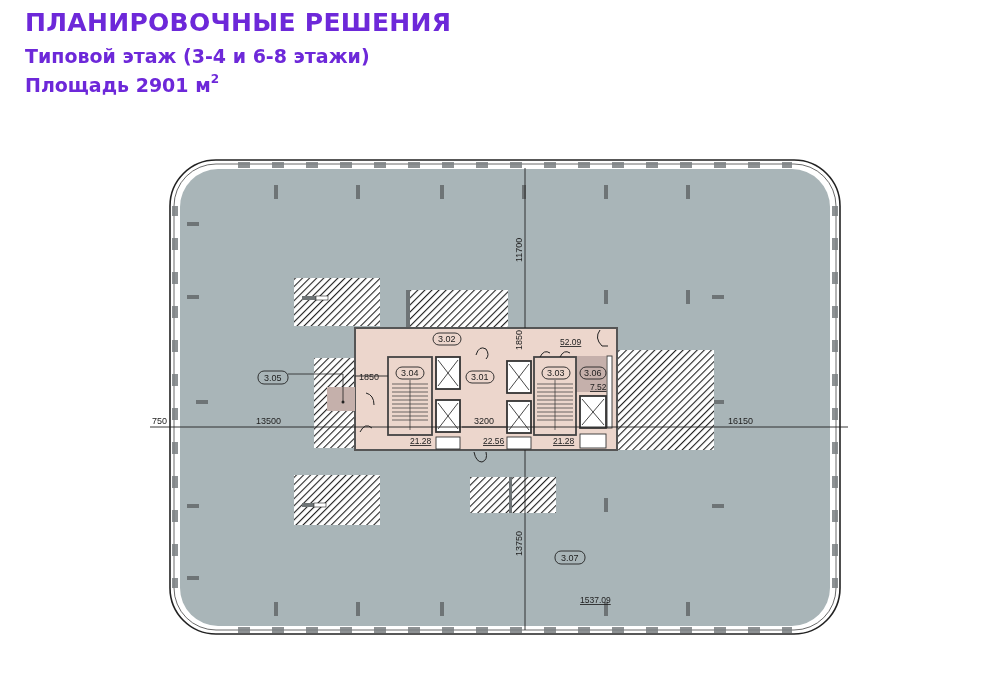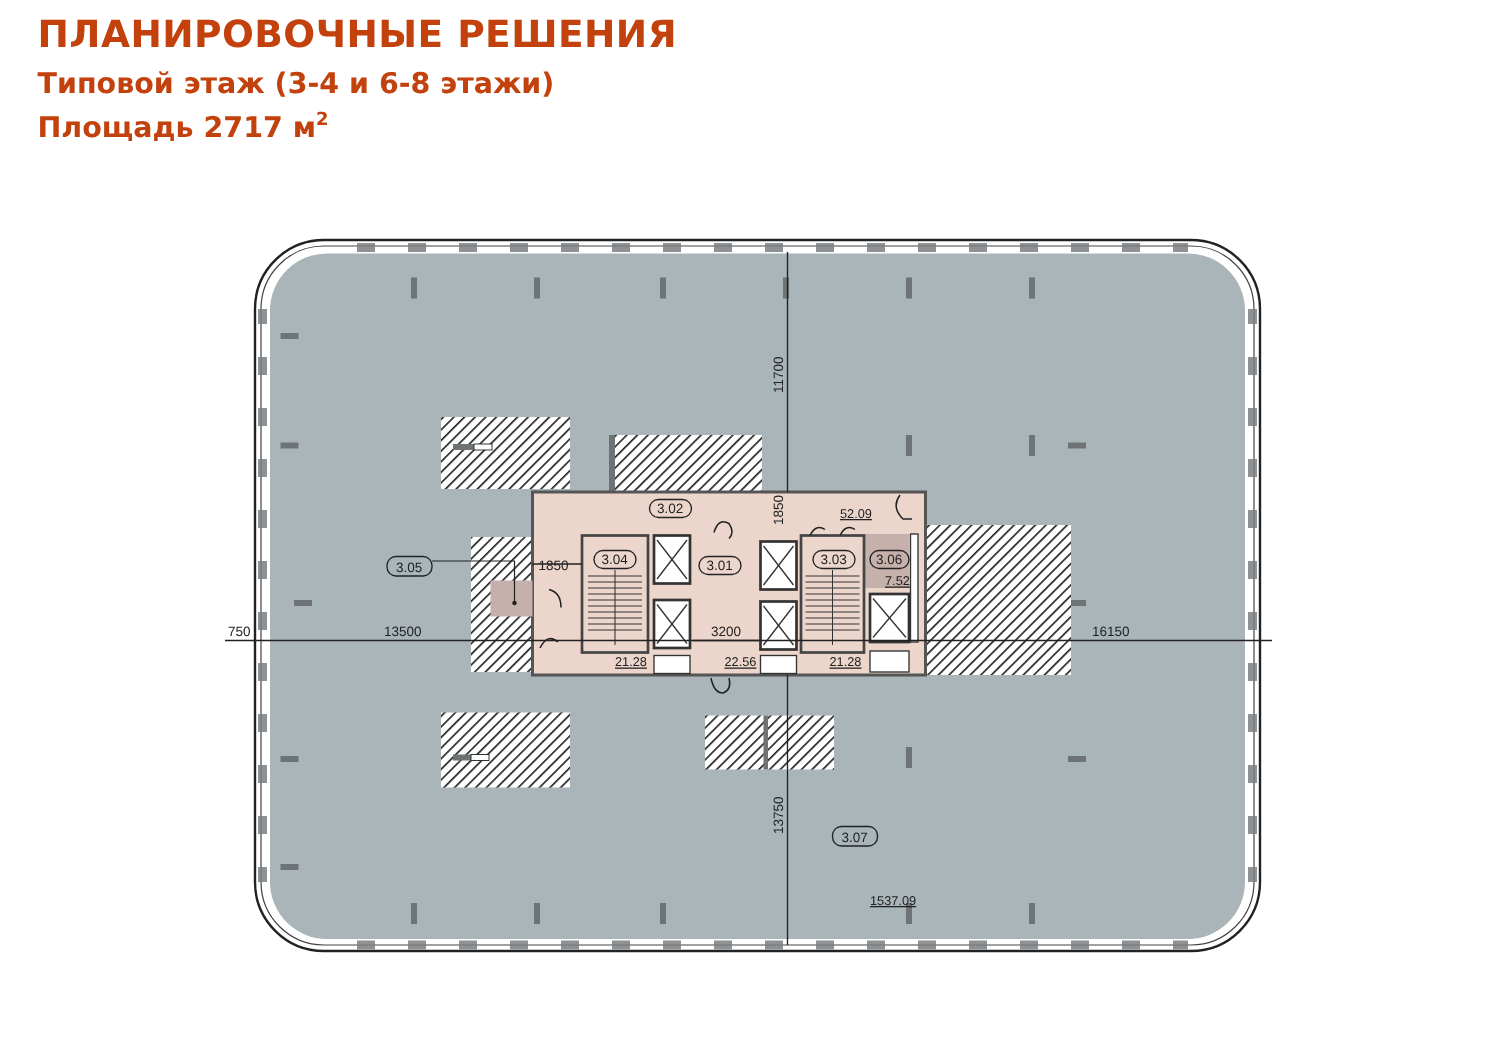--- a/index.html
+++ b/index.html
@@ -1,31 +1,31 @@
 <!DOCTYPE html>
 <html><head>
 <meta charset="utf-8">
 <style>
   html, body { margin: 0; padding: 0; background: #ffffff; }
   body { width: 1000px; height: 696px; position: relative; overflow: hidden; font-family: "DejaVu Sans", sans-serif; }
-  .hdr { position: absolute; left: 25px; color: #c2410c; font-family: "DejaVu Sans", sans-serif; }
+  .hdr { position: absolute; left: 25px; color: #6d28d9; font-family: "DejaVu Sans", sans-serif; }
   .h1 { top: 8px; font-size: 25px; font-weight: 600; letter-spacing: 0.3px; }
   .h2 { top: 45px; font-size: 19px; font-weight: 700; }
   .h3 { top: 74px; font-size: 19px; font-weight: 600; }
   .h3 sup { font-size: 12px; vertical-align: top; position: relative; top: -2px; }
   svg { position: absolute; left: 0; top: 0; }
   .lbl { font-family: "Liberation Sans", sans-serif; font-size: 9px; fill: #222; }
   .lblu { font-family: "Liberation Sans", sans-serif; font-size: 8.5px; fill: #222; text-decoration: underline; }
 </style>
 </head>
 <body>
 
 <div class="hdr h1">ПЛАНИРОВОЧНЫЕ РЕШЕНИЯ</div>
 <div class="hdr h2">Типовой этаж (3-4 и 6-8 этажи)</div>
-<div class="hdr h3"><span>Площадь 2717 м</span><sup>2</sup></div>
+<div class="hdr h3"><span>Площадь 2901 м</span><sup>2</sup></div>
 
 <svg width="1000" height="696" viewBox="0 0 1000 696">
   <defs>
     <pattern id="hatch" patternUnits="userSpaceOnUse" width="5" height="5" patternTransform="rotate(45)">
       <rect width="5" height="5" fill="#ffffff"></rect>
       <line x1="0" y1="0" x2="0" y2="5" stroke="#222" stroke-width="2.2"></line>
     </pattern>
     <pattern id="mullions-h" patternUnits="userSpaceOnUse" width="34" height="10">
       <rect x="0" y="0" width="12" height="10" fill="#7a7f81"></rect>
     </pattern>

